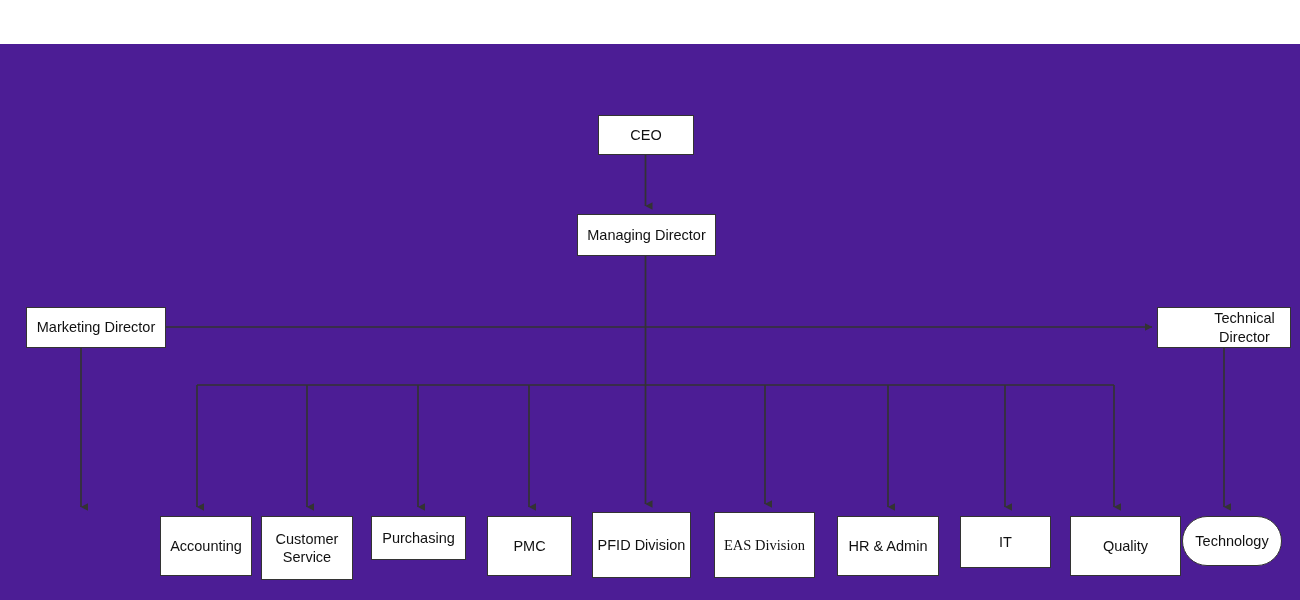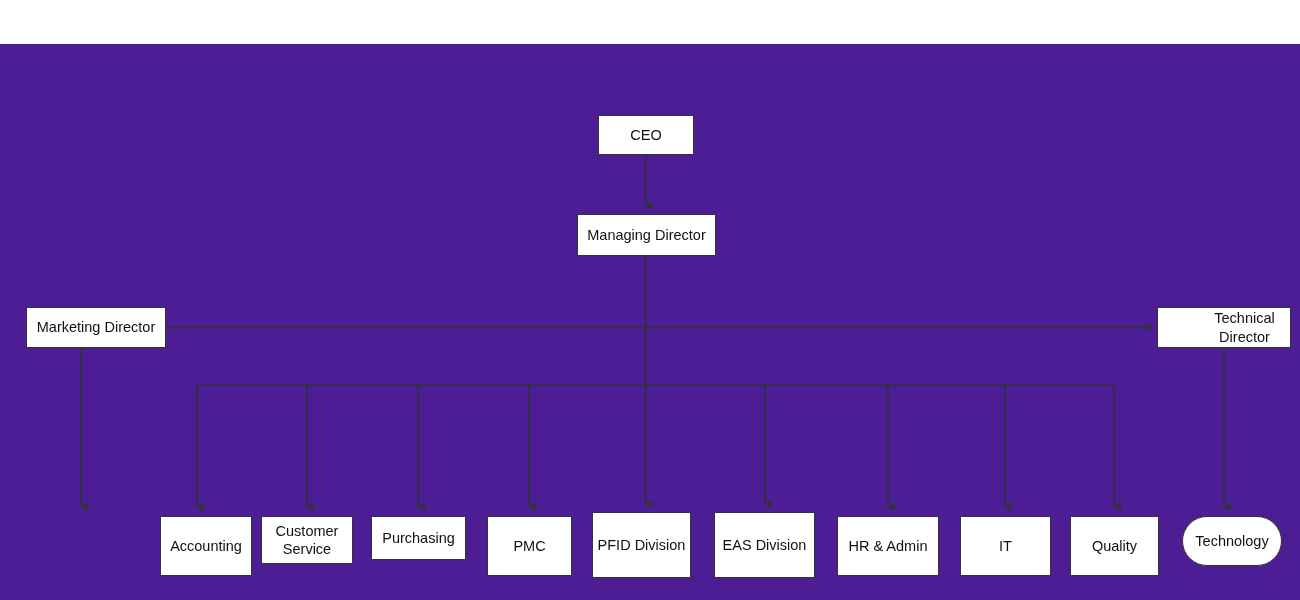--- a/index.html
+++ b/index.html
@@ -89,24 +89,24 @@
   </svg>
 
   <div class="node" style="left: 598px; top: 71px; width: 96px; height: 40px; border-color: rgb(51, 51, 51); background: rgb(255, 255, 255); color: rgb(17, 17, 17);">CEO</div>
 
   <div class="node" style="left: 577px; top: 170px; width: 139px; height: 42px; border-color: rgb(51, 51, 51); background: rgb(255, 255, 255); color: rgb(17, 17, 17); text-align: right;">Managing Director</div>
 
   <div class="node" style="left: 26px; top: 263px; width: 140px; height: 41px; border-color: rgb(51, 51, 51); background: rgb(255, 255, 255); color: rgb(17, 17, 17);">Marketing Director</div>
   <div class="node" style="left: 1157px; top: 263px; width: 134px; height: 41px; border-color: rgb(51, 51, 51); background: rgb(255, 255, 255); color: rgb(17, 17, 17); padding-left: 41px;">Technical Director</div>
 
   <div class="node" style="left: 160px; top: 472px; width: 92px; height: 60px; border-color: rgb(51, 51, 51); background: rgb(255, 255, 255); color: rgb(17, 17, 17);">Accounting</div>
-  <div class="node" style="left: 261px; top: 472px; width: 92px; height: 48px; border-color: rgb(51, 51, 51); background: rgb(255, 255, 255); color: rgb(17, 17, 17);">Customer
+  <div class="node" style="left: 261px; top: 472px; width: 92px; height: 64px; border-color: rgb(51, 51, 51); background: rgb(255, 255, 255); color: rgb(17, 17, 17);">Customer
 Service</div>
   <div class="node" style="left: 371px; top: 472px; width: 95px; height: 44px; border-color: rgb(51, 51, 51); background: rgb(255, 255, 255); color: rgb(17, 17, 17);">Purchasing</div>
   <div class="node" style="left: 487px; top: 472px; width: 85px; height: 60px; border-color: rgb(51, 51, 51); background: rgb(255, 255, 255); color: rgb(17, 17, 17);">PMC</div>
   <div class="node" style="left: 592px; top: 468px; width: 99px; height: 66px; border-color: rgb(51, 51, 51); background: rgb(255, 255, 255); color: rgb(17, 17, 17);">PFID Division</div>
-  <div class="node" style="left: 714px; top: 468px; width: 101px; height: 66px; border-color: rgb(51, 51, 51); background: rgb(255, 255, 255); color: rgb(17, 17, 17);">EAS Division</div>
+  <div class="node" style="left: 714px; top: 468px; width: 101px; height: 66px; border-color: rgb(51, 51, 51); background: rgb(255, 255, 255); color: rgb(17, 17, 17); font-family: Liberation Serif, serif;">EAS Division</div>
   <div class="node" style="left: 837px; top: 472px; width: 102px; height: 60px; border-color: rgb(51, 51, 51); background: rgb(255, 255, 255); color: rgb(17, 17, 17);">HR &amp; Admin</div>
-  <div class="node" style="left: 960px; top: 472px; width: 91px; height: 60px; border-color: rgb(51, 51, 51); background: rgb(255, 255, 255); color: rgb(17, 17, 17);">IT</div>
-  <div class="node" style="left: 1070px; top: 472px; width: 89px; height: 60px; border-color: rgb(51, 51, 51); background: rgb(255, 255, 255); color: rgb(17, 17, 17);">Quality</div>
+  <div class="node" style="left: 960px; top: 472px; width: 91px; height: 52px; border-color: rgb(51, 51, 51); background: rgb(255, 255, 255); color: rgb(17, 17, 17);">IT</div>
+  <div class="node" style="left: 1070px; top: 472px; width: 111px; height: 60px; border-color: rgb(51, 51, 51); background: rgb(255, 255, 255); color: rgb(17, 17, 17);">Quality</div>
   <div class="node" style="left: 1182px; top: 472px; width: 100px; height: 50px; border-color: rgb(51, 51, 51); background: rgb(255, 255, 255); color: rgb(17, 17, 17); border-radius: 27px;">Technology</div>
 
 </div>
 
 </body></html>

